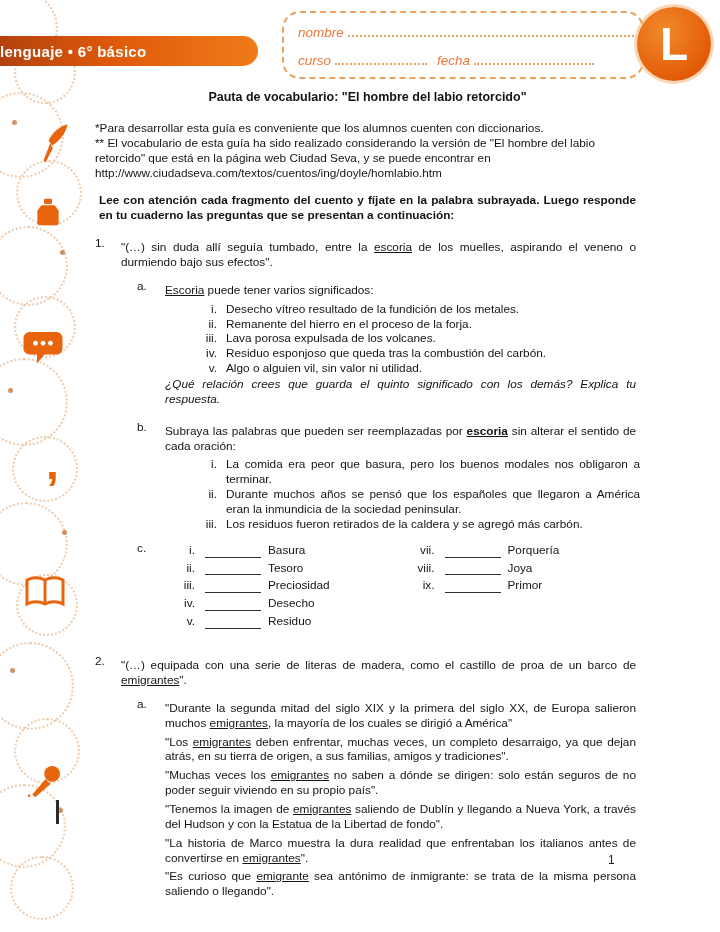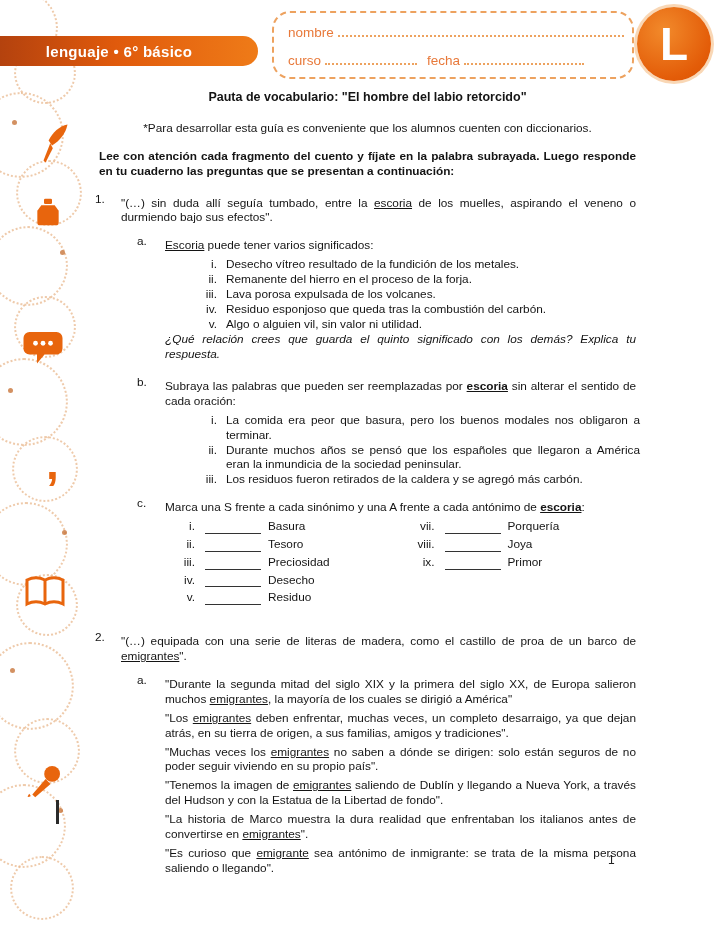--- a/index.html
+++ b/index.html
@@ -11,43 +11,43 @@
   .sw{position:absolute;border:2px dotted #e7b astray;}
   .sw{position:absolute;border:2px dotted #e9b98f;border-radius:50%;opacity:.75;}
   .dot{position:absolute;width:5px;height:5px;background:#c8763b;border-radius:50%;opacity:.8;}
   .strip svg{position:absolute;}
   .caret-bar{position:absolute;left:56px;top:800px;width:3px;height:24px;background:#2a2a2a;}
   .comma-glyph{position:absolute;left:46px;top:440px;font-size:46px;font-weight:bold;color:#e8650d;line-height:1;}
 
   
   .banner{position:absolute;left:0;top:36px;width:258px;height:30px;
           background:linear-gradient(90deg,#b4420e,#e05a0c 45%,#ef7b18);
-          border-radius:0 15px 15px 0;display:flex;align-items:center;justify-content:center;
+          border-radius:0 15px 15px 0;display:flex;align-items:center;justify-content:flex-start;
           padding-right:20px;box-sizing:border-box;color:#fff;font-size:15px;font-weight:bold;letter-spacing:.3px;}
-  .name-box{position:absolute;left:272px;top:11px;width:362px;height:68px;
-            border:2px dashed #eda25f;border-radius:18px;box-sizing:border-box;}
+  .name-box{position:absolute;left:282px;top:11px;width:362px;height:68px;
+            border:2px dashed #eda25f;border-radius:18px;box-sizing:border-box;font-style:italic;}
   .form-row{position:absolute;left:14px;right:8px;display:flex;align-items:flex-end;
             color:#e8793a;font-size:13.5px;}
   .form-row .lbl{flex:none;padding-right:4px;}
   .leader{border-bottom:2px dotted #eda25f;height:2px;margin-bottom:3px;}
   .leader.grow{flex:1;}
   .leader.fix{width:92px;margin-right:10px;}
   .badge{position:absolute;left:637px;top:7px;width:74px;height:74px;border-radius:50%;
          background:radial-gradient(circle at 36% 32%,#f28a2b,#e35c08 70%,#d75305);
          box-shadow:0 0 0 3px rgba(242,166,92,.45);
          display:flex;align-items:center;justify-content:center;color:#fff;
          font-size:46px;font-weight:bold;}
 
   
   .title{position:absolute;top:90px;left:95px;width:545px;text-align:center;
          font-weight:bold;font-size:12.5px;}
   .content{position:absolute;top:121px;left:95px;width:545px;font-size:11.8px;line-height:1.26;}
   p{margin:4px;}
   .notes p{margin:0;}
-  .mb-md{margin-bottom:13px;text-align:center;}
+  .mb-md{margin-bottom:13px;}
   .bold{font-weight:bold;}
   .just{text-align:justify;}
   .u{text-decoration:underline;}
   .i{}
   .b{font-weight:bold;}
 
   .item{display:flex;margin-bottom:7px;}
   .item>.num{flex:none;width:22px;}
   .item>.ibody{flex:1;}
   .sub{display:flex;margin-top:9px;}
@@ -140,20 +140,21 @@
   <div class="badge">
     <span>L</span>
   </div>
 
   <div class="title">Pauta de vocabulario: "El hombre del labio retorcido"</div>
 
   <div class="content">
 
     <div class="notes mb-md">
       <p>*Para desarrollar esta guía es conveniente que los alumnos cuenten con diccionarios.</p>
+      <p>** El vocabulario de esta guía ha sido realizado considerando la versión de "El hombre del labio retorcido" que está en la página web Ciudad Seva, y se puede encontrar en http://www.ciudadseva.com/textos/cuentos/ing/doyle/homlabio.htm</p>
     </div>
 
     <p class="bold just mb-md">Lee con atención cada fragmento del cuento y fíjate en la palabra subrayada. Luego responde en tu cuaderno las preguntas que se presentan a continuación:</p>
 
     <div class="item">
       <span class="num">1.</span>
       <div class="ibody">
         <p class="just"><span>"(…) sin duda allí seguía tumbado, entre la </span><span class="u">escoria</span><span> de los muelles, aspirando el veneno o durmiendo bajo sus efectos".</span></p>
 
         <div class="sub">
@@ -199,21 +200,20 @@
             <div class="rom">
                 <span class="rm">iii.</span>
                 <span class="tx">Los residuos fueron retirados de la caldera y se agregó más carbón.</span>
               </div>
           </div>
         </div>
 
         <div class="sub">
           <span class="letter">c.</span>
           <div class="sbody">
-            <p><span>Marca una S frente a cada sinónimo y una A frente a cada antónimo de </span><span class="u b">escoria</span><span>:</span></p>
             <div class="cols">
               <div class="col">
                 <div class="crow">
                     <span class="rm">i.</span>
                     <span class="blank"></span>
                     <span>Basura</span>
                   </div>
                 <div class="crow">
                     <span class="rm">ii.</span>
                     <span class="blank"></span>

